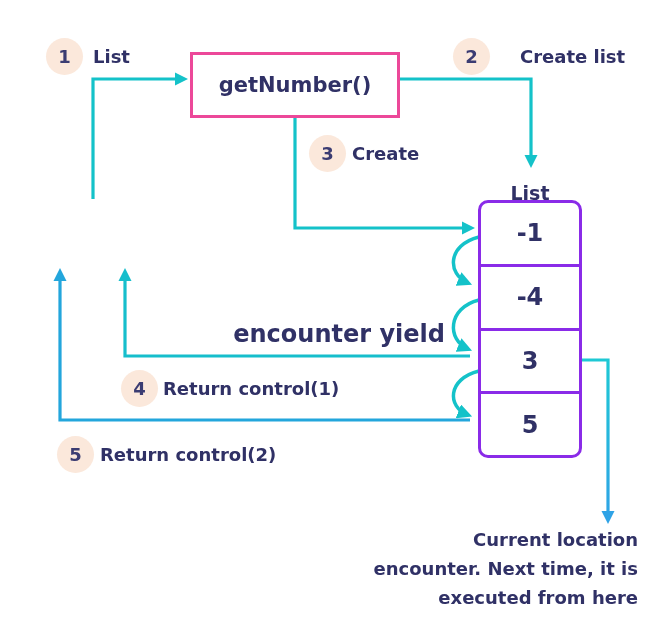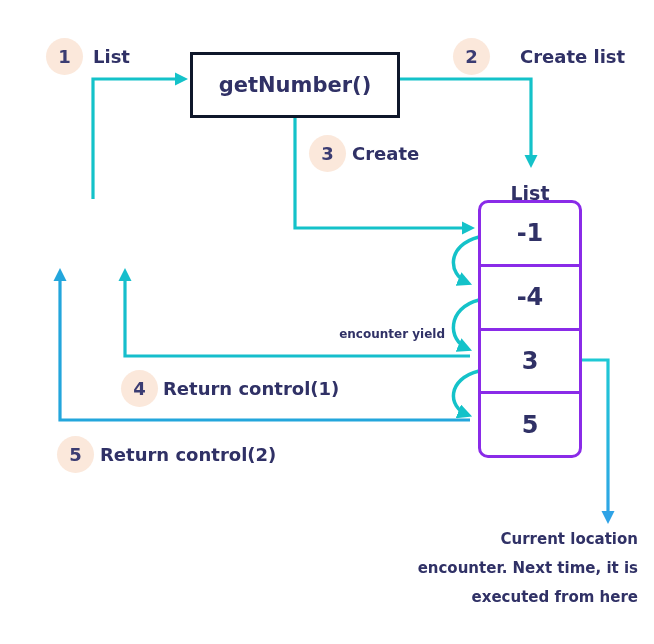--- a/index.html
+++ b/index.html
@@ -2,21 +2,21 @@
 <html><head>
 <meta charset="utf-8">
 <style>
   html,body{margin:0;padding:0;background:#ffffff;}
   .stage{
     position:relative;width:654px;height:644px;background:#ffffff;overflow:hidden;
     font-family:"DejaVu Sans","Liberation Sans",sans-serif;color:#303166;
   }
   .stage svg.wires{position:absolute;left:0;top:0;width:654px;height:644px;}
   .node{
-    position:absolute;box-sizing:border-box;border:3px solid #0f172a;background:#ffffff;
+    position:absolute;box-sizing:border-box;border:3px solid #ec4899;background:#ffffff;
     display:flex;align-items:center;justify-content:center;
     font-weight:700;font-size:21px;color:#303166;
   }
   .node--getnumber{left:190px;top:52px;width:210px;height:66px;}
   .node--foreach{left:12px;top:199px;width:158px;height:68px;}
   .list{
     position:absolute;box-sizing:border-box;left:478px;top:200px;width:104px;height:258px;
     border:3px solid #8A2BE8;border-radius:10px;background:#ffffff;
     display:flex;flex-direction:column;overflow:hidden;
   }
@@ -43,25 +43,25 @@
     position:absolute;height:37px;line-height:37px;white-space:nowrap;
     font-weight:700;font-size:18px;color:#303166;
   }
   .lbl--call{left:93px;top:38px;}
   .lbl--create{left:500px;top:38px;margin-left:20px;}
   .lbl--iterate{left:352px;top:135px;}
   .lbl--return3{left:163px;top:370px;}
   .lbl--return5{left:100px;top:436px;}
   .lbl--yield{
     position:absolute;right:209px;top:320px;height:28px;line-height:28px;
-    font-weight:700;font-size:12px;color:#303166;white-space:nowrap;
+    font-weight:700;font-size:24px;color:#303166;white-space:nowrap;
   }
   .note{
     position:absolute;right:16px;top:525px;width:300px;text-align:right;
-    font-weight:700;font-size:15px;line-height:29px;color:#303166;
+    font-weight:700;font-size:18px;line-height:29px;color:#303166;
   }
 </style>
 </head>
 <body>
 
 <div class="stage">
 
   <svg class="wires" viewBox="0 0 654 644" fill="none" xmlns="http://www.w3.org/2000/svg">
     <defs>
       <marker id="mTeal" viewBox="0 0 10 10" refX="7" refY="5" markerWidth="4.2" markerHeight="4.2" orient="auto" markerUnits="strokeWidth">

